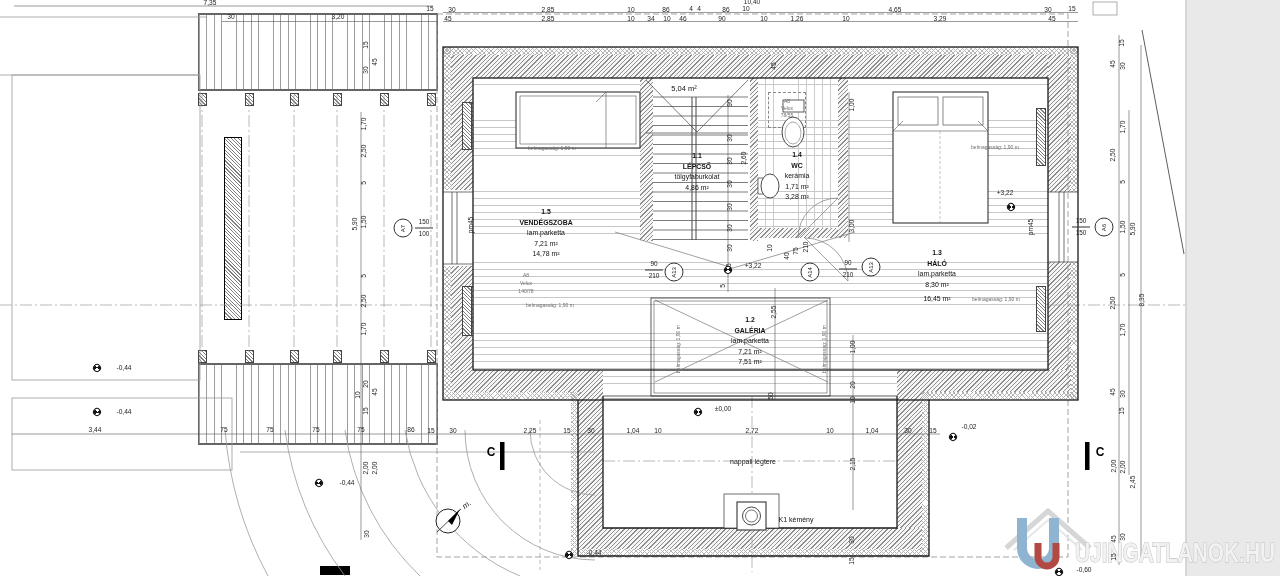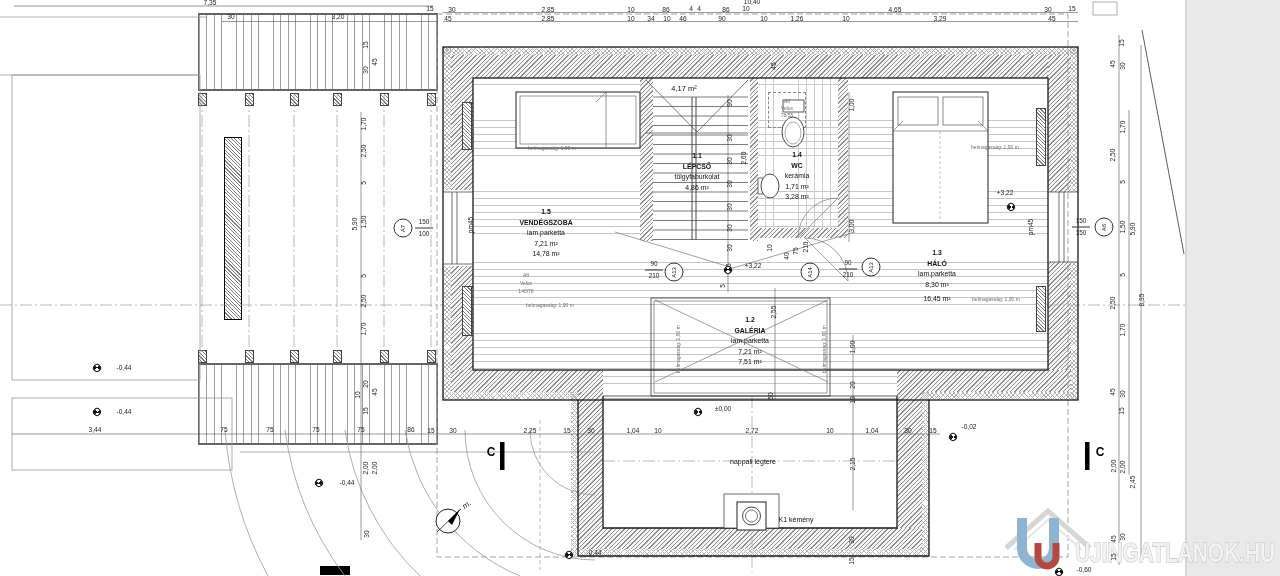--- a/index.html
+++ b/index.html
@@ -409,21 +409,21 @@
     <span class="dim" style="left: 796px; top: 251px; transform: translate(-50%, -50%) rotate(-90deg);">75</span>
     <span class="dim" style="left: 806px; top: 247px; transform: translate(-50%, -50%) rotate(-90deg);">210</span>
     <span class="dim" style="left: 774px; top: 312px; transform: translate(-50%, -50%) rotate(-90deg);">2,55</span>
     <span class="dim" style="left: 853px; top: 347px; transform: translate(-50%, -50%) rotate(-90deg);">1,00</span>
     <span class="dim" style="left: 853px; top: 385px; transform: translate(-50%, -50%) rotate(-90deg);">20</span>
     <span class="dim" style="left: 853px; top: 400px; transform: translate(-50%, -50%) rotate(-90deg);">10</span>
     <span class="dim" style="left: 771px; top: 396px; transform: translate(-50%, -50%) rotate(-90deg);">50</span>
     <span class="dim" style="left: 853px; top: 464px; transform: translate(-50%, -50%) rotate(-90deg);">2,15</span>
     <span class="dim" style="left: 852px; top: 540px; transform: translate(-50%, -50%) rotate(-90deg);">30</span>
     <span class="dim" style="left: 852px; top: 561px; transform: translate(-50%, -50%) rotate(-90deg);">15</span>
-    <span class="area" style="left: 684px; top: 89px;">4,17 m²</span>
+    <span class="area" style="left: 684px; top: 89px;">5,04 m²</span>
     <span class="bm" style="left: 552px; top: 148px;">belmagasság: 1,90 m</span>
     <span class="bm" style="left: 550px; top: 305px;">belmagasság: 1,90 m</span>
     <span class="bm" style="left: 995px; top: 147px;">belmagasság: 1,90 m</span>
     <span class="bm" style="left: 996px; top: 299px;">belmagasság: 1,90 m</span>
     <span class="bm" style="left: 678px; top: 349px; transform: translate(-50%, -50%) rotate(-90deg);">belmagasság: 1,90 m</span>
     <span class="bm" style="left: 824px; top: 349px; transform: translate(-50%, -50%) rotate(-90deg);">belmagasság: 1,90 m</span>
     <span class="bm" style="left: 787px; top: 101px;">A8</span>
     <span class="bm" style="left: 787px; top: 108px;">Velux</span>
     <span class="bm" style="left: 787px; top: 115px;">78/55</span>
     <span class="bm" style="left: 526px; top: 275px;">A8</span>

